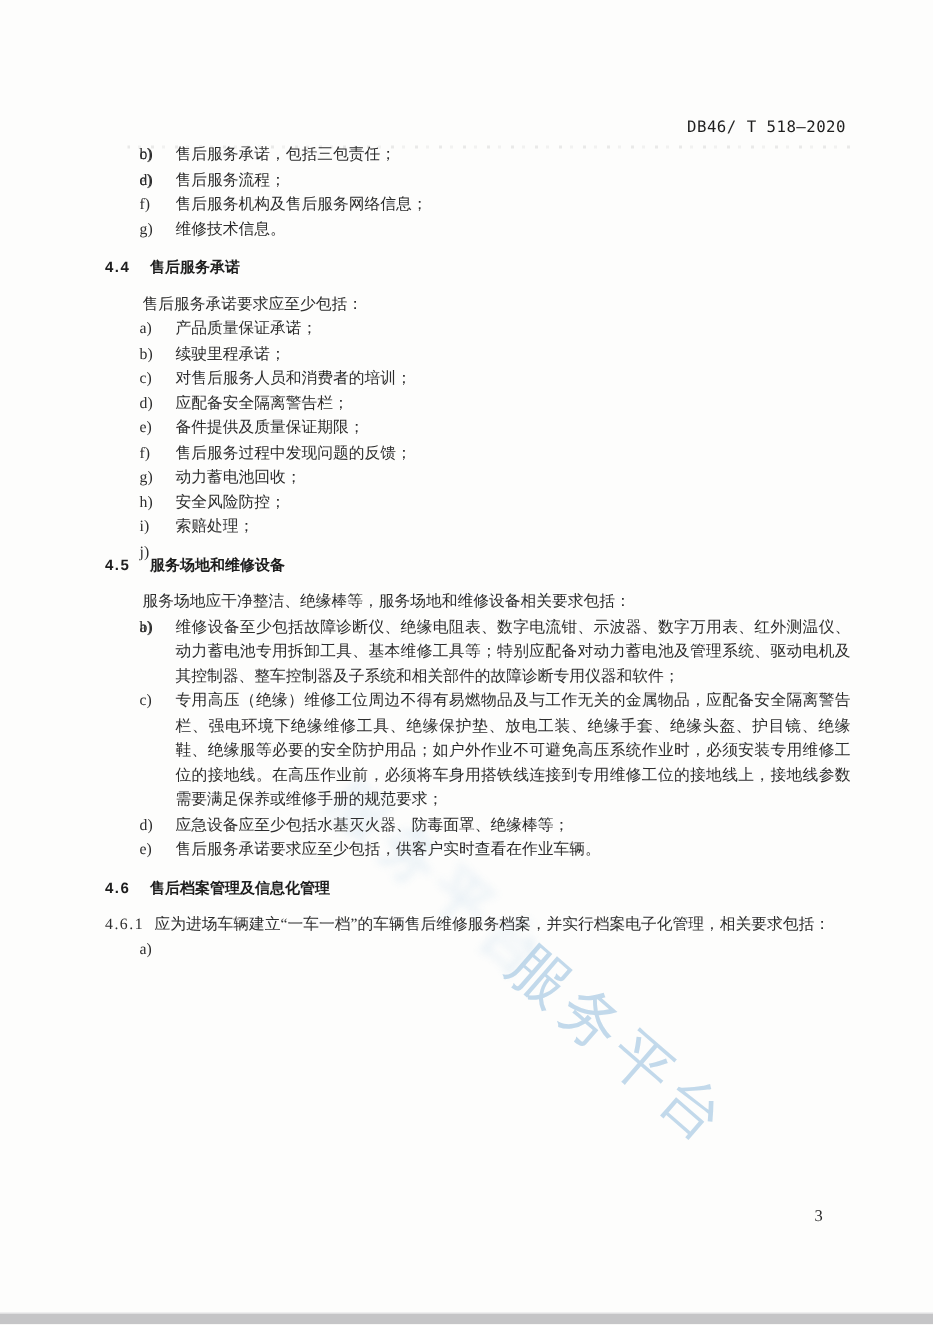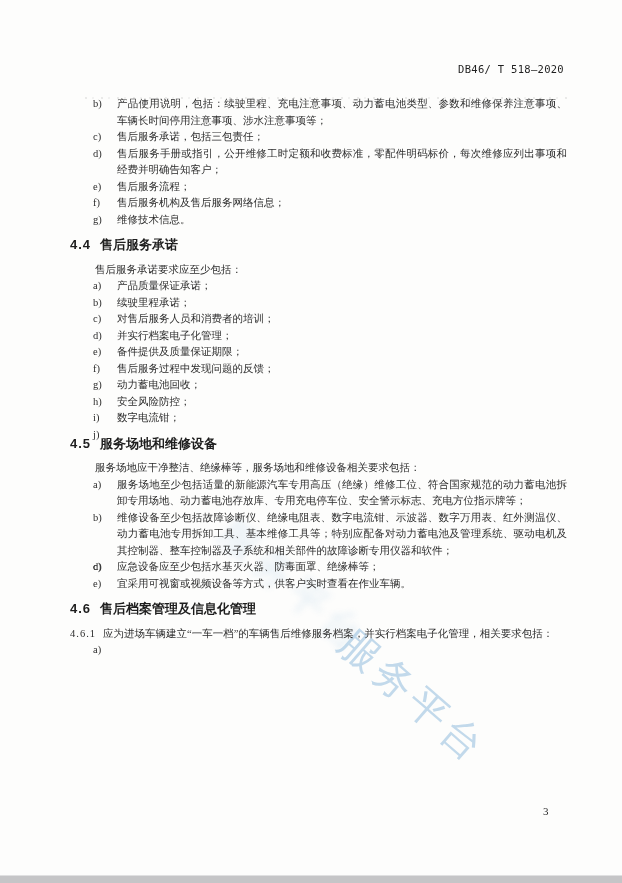--- a/index.html
+++ b/index.html
@@ -7,21 +7,21 @@
     position: relative;
     width: 622px;
     height: 883px;
     background: #fdfdfc;
     overflow: hidden;
     font-family: "Liberation Serif", "DejaVu Serif", serif;
     color: #2d2d2d;
   }
   .header-code {
     position: absolute;
-    top: 63px;
+    top: 79px;
     right: 58px;
     font-family: "DejaVu Sans Mono", monospace;
     font-size: 10.5px;
     letter-spacing: 0.3px;
     color: #1f1f1f;
   }
   .scan-noise {
     position: absolute;
     top: 97px;
     left: 85px;
@@ -39,21 +39,21 @@
     font-size: 10.5px;
     line-height: 16.5px;
     text-align: justify;
   }
   .doc-list { margin: 0; padding: 0; }
   .li { position: relative; padding-left: 47px; }
   .li .lbl { position: absolute; left: 23px; top: 0; }
   .heading {
     margin: 8px 0 8.5px 0;
     font-family: "Liberation Sans", "DejaVu Sans", sans-serif;
-    font-size: 13px;
+    font-size: 10px;
     font-weight: bold;
     line-height: 17px;
     color: #1e1e1e;
     text-align: left;
   }
   .heading .num { display: inline-block; min-width: 30px; letter-spacing: 1px; }
   .para { margin: 0 0 0 25px; }
   .clause { margin: 0; }
   .clause .cnum { margin-right: 7px; letter-spacing: 1px; margin-top: 44px; }
   .page-number {
@@ -97,51 +97,51 @@
 
   <div class="watermark faint">服务平台</div>
   <div class="watermark">服务平台</div>
 
   <div class="header-code">DB46/ T 518—2020</div>
   <div class="scan-noise"></div>
 
   <div class="content">
 
     <div class="doc-list">
-      <div class="li"><span class="lbl">b)</span><span>产品使用说明，包括：续驶里程、充电注意事项、动力蓄电池类型、参数和维修保养注意事项、车辆长时间停用注意事项、涉水注意事项等；</span></div>
+      <div class="li"><span class="lbl">b)</span></div>
       <div class="li"><span class="lbl">c)</span><span>售后服务承诺，包括三包责任；</span></div>
-      <div class="li"><span class="lbl">d)</span><span>售后服务手册或指引，公开维修工时定额和收费标准，零配件明码标价，每次维修应列出事项和经费并明确告知客户；</span></div>
+      <div class="li"><span class="lbl">d)</span></div>
       <div class="li"><span class="lbl">e)</span><span>售后服务流程；</span></div>
       <div class="li"><span class="lbl">f)</span><span>售后服务机构及售后服务网络信息；</span></div>
       <div class="li"><span class="lbl">g)</span><span>维修技术信息。</span></div>
     </div>
 
     <div class="heading"><span class="num">4.4</span><span>售后服务承诺</span></div>
     <p class="para">售后服务承诺要求应至少包括：</p>
     <div class="doc-list">
       <div class="li"><span class="lbl">a)</span><span>产品质量保证承诺；</span></div>
       <div class="li"><span class="lbl">b)</span><span>续驶里程承诺；</span></div>
       <div class="li"><span class="lbl">c)</span><span>对售后服务人员和消费者的培训；</span></div>
-      <div class="li"><span class="lbl">d)</span><span>并实行档案电子化管理；</span></div>
+      <div class="li"><span class="lbl">d)</span><span>应配备安全隔离警告栏；</span></div>
       <div class="li"><span class="lbl">e)</span><span>备件提供及质量保证期限；</span></div>
       <div class="li"><span class="lbl">f)</span><span>售后服务过程中发现问题的反馈；</span></div>
       <div class="li"><span class="lbl">g)</span><span>动力蓄电池回收；</span></div>
       <div class="li"><span class="lbl">h)</span><span>安全风险防控；</span></div>
-      <div class="li"><span class="lbl">i)</span><span>数字电流钳；</span></div>
+      <div class="li"><span class="lbl">i)</span><span>索赔处理；</span></div>
       <div class="li"><span class="lbl">j)</span></div>
     </div>
 
     <div class="heading"><span class="num">4.5</span><span>服务场地和维修设备</span></div>
     <p class="para">服务场地应干净整洁、绝缘棒等，服务场地和维修设备相关要求包括：</p>
     <div class="doc-list">
-      <div class="li"><span class="lbl">a)</span><span>服务场地至少包括适量的新能源汽车专用高压（绝缘）维修工位、符合国家规范的动力蓄电池拆卸专用场地、动力蓄电池存放库、专用充电停车位、安全警示标志、充电方位指示牌等；</span></div>
+      <div class="li"><span class="lbl">a)</span></div>
       <div class="li"><span class="lbl">b)</span><span>维修设备至少包括故障诊断仪、绝缘电阻表、数字电流钳、示波器、数字万用表、红外测温仪、动力蓄电池专用拆卸工具、基本维修工具等；特别应配备对动力蓄电池及管理系统、驱动电机及其控制器、整车控制器及子系统和相关部件的故障诊断专用仪器和软件；</span></div>
-      <div class="li"><span class="lbl">c)</span></div>
+      <div class="li"><span class="lbl">c)</span><span>专用高压（绝缘）维修工位周边不得有易燃物品及与工作无关的金属物品，应配备安全隔离警告栏、强电环境下绝缘维修工具、绝缘保护垫、放电工装、绝缘手套、绝缘头盔、护目镜、绝缘鞋、绝缘服等必要的安全防护用品；如户外作业不可避免高压系统作业时，必须安装专用维修工位的接地线。在高压作业前，必须将车身用搭铁线连接到专用维修工位的接地线上，接地线参数需要满足保养或维修手册的规范要求；</span></div>
       <div class="li"><span class="lbl">d)</span><span>应急设备应至少包括水基灭火器、防毒面罩、绝缘棒等；</span></div>
-      <div class="li"><span class="lbl">e)</span><span>宜采用可视窗或视频设备等方式，供客户实时查看在作业车辆。</span></div>
+      <div class="li"><span class="lbl">e)</span><span>售后服务承诺要求应至少包括，供客户实时查看在作业车辆。</span></div>
     </div>
 
     <div class="heading"><span class="num">4.6</span><span>售后档案管理及信息化管理</span></div>
     <p class="clause"><span class="cnum">4.6.1</span><span>应为进场车辆建立“一车一档”的车辆售后维修服务档案，并实行档案电子化管理，相关要求包括：</span></p>
     <div class="doc-list">
       <div class="li"><span class="lbl">a)</span></div>
     </div>
 
   </div>
 

